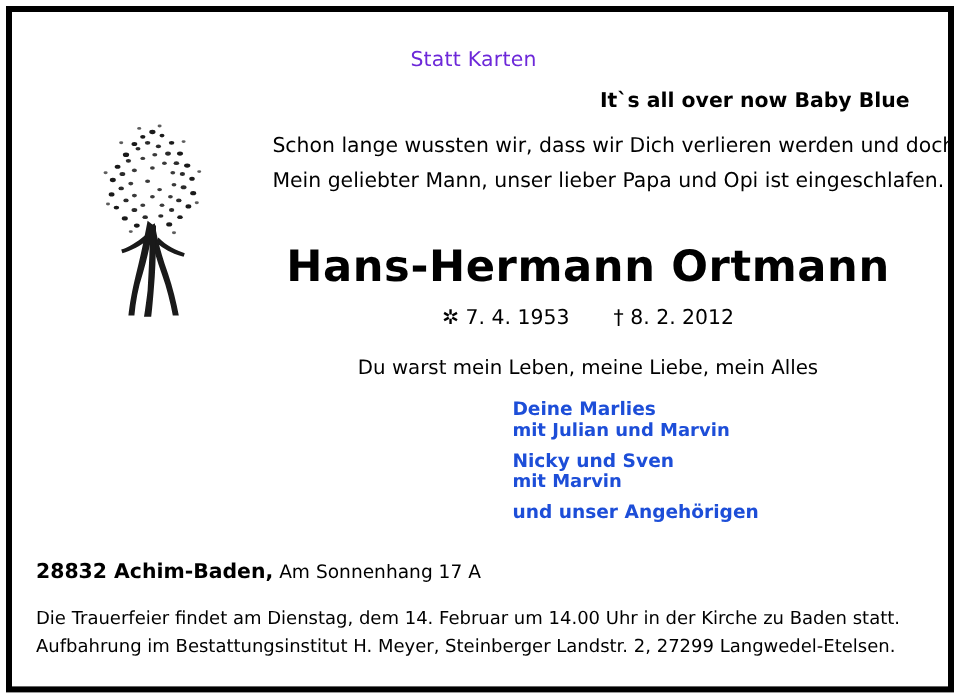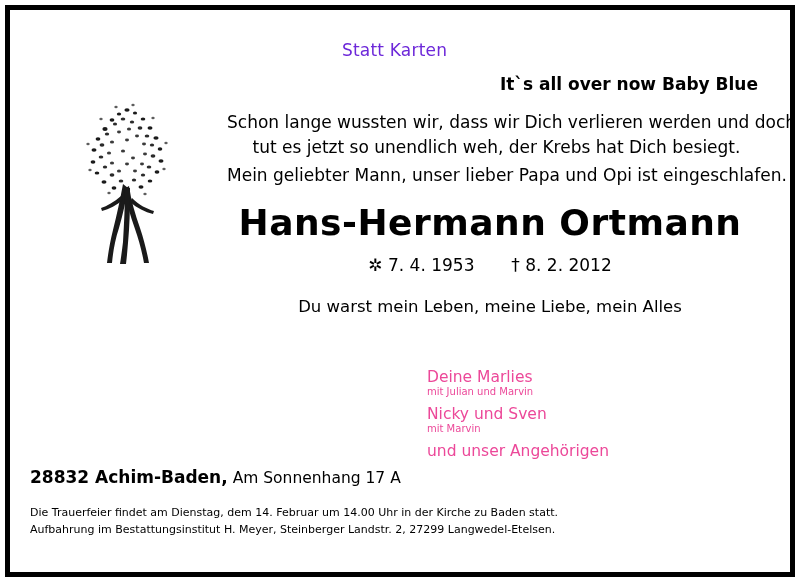--- a/index.html
+++ b/index.html
@@ -110,44 +110,43 @@
     text-align: center;
     font-size: 16.5px;
     color: #000;
   }
 
   .family {
     position: absolute;
     left: 415px;
     top: 320px;
     font-size: 15.5px;
-    font-weight: normal;
-    color: #ec4899;
+    font-weight: bold;
+    color: #1d4ed8;
     line-height: 1.18;
-    margin-top: 36px;
   }
   .family div { white-space: nowrap; }
-  .family .sub { font-size: 10px; }
+  .family .sub { font-size: 15px; }
   .family .spaced { margin-top: 7px; }
 
   .address {
     position: absolute;
     left: 18px;
     top: 455px;
     font-size: 15.5px;
     color: #000;
   }
   .address .bold { font-weight: bold; font-size: 17px; }
 
   .footer {
     position: absolute;
     left: 18px;
     right: 18px;
     top: 492px;
-    font-size: 11px;
+    font-size: 15px;
     color: #000;
     line-height: 1.55;
   }
   .footer div { white-space: nowrap; }
 </style>
 </head>
 <body>
 
 <div class="page">
   <div class="outer-border"></div>
@@ -234,21 +233,20 @@
           <path d="M75 126 C82 133, 90 137, 97 139 L96 142 C88 140, 80 136, 73 130 Z"></path>
         </g>
       </svg>
     </div>
 
     <div class="statt-karten">Statt Karten</div>
     <div class="song-line">It`s all over now Baby Blue</div>
 
     <div class="intro">
       <span class="l1">Schon lange wussten wir, dass wir Dich verlieren werden und doch</span>
-      <span class="l2">tut es jetzt so unendlich weh, der Krebs hat Dich besiegt.</span>
       <span class="l3">Mein geliebter Mann, unser lieber Papa und Opi ist eingeschlafen.</span>
     </div>
 
     <div class="name">Hans-Hermann Ortmann</div>
 
     <div class="dates">
       <span>✲</span>
       <span>7. 4. 1953</span>
       <span class="gap"></span>
       <span>†</span>

